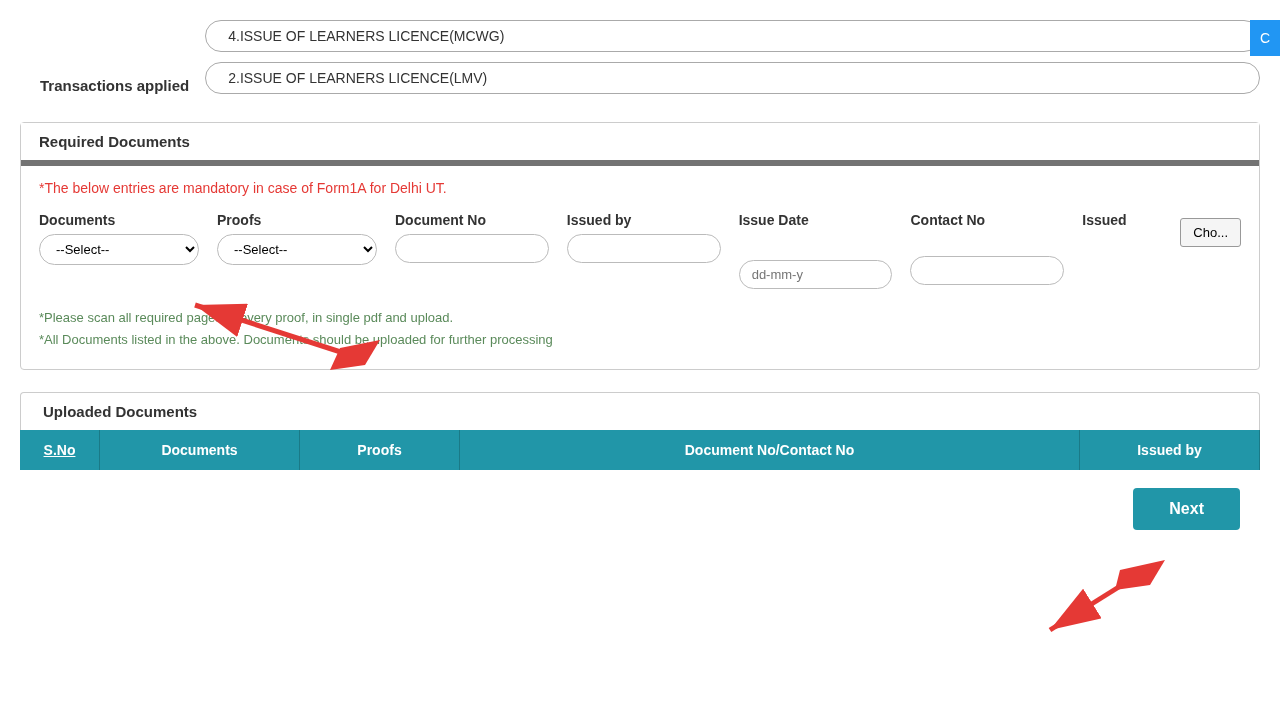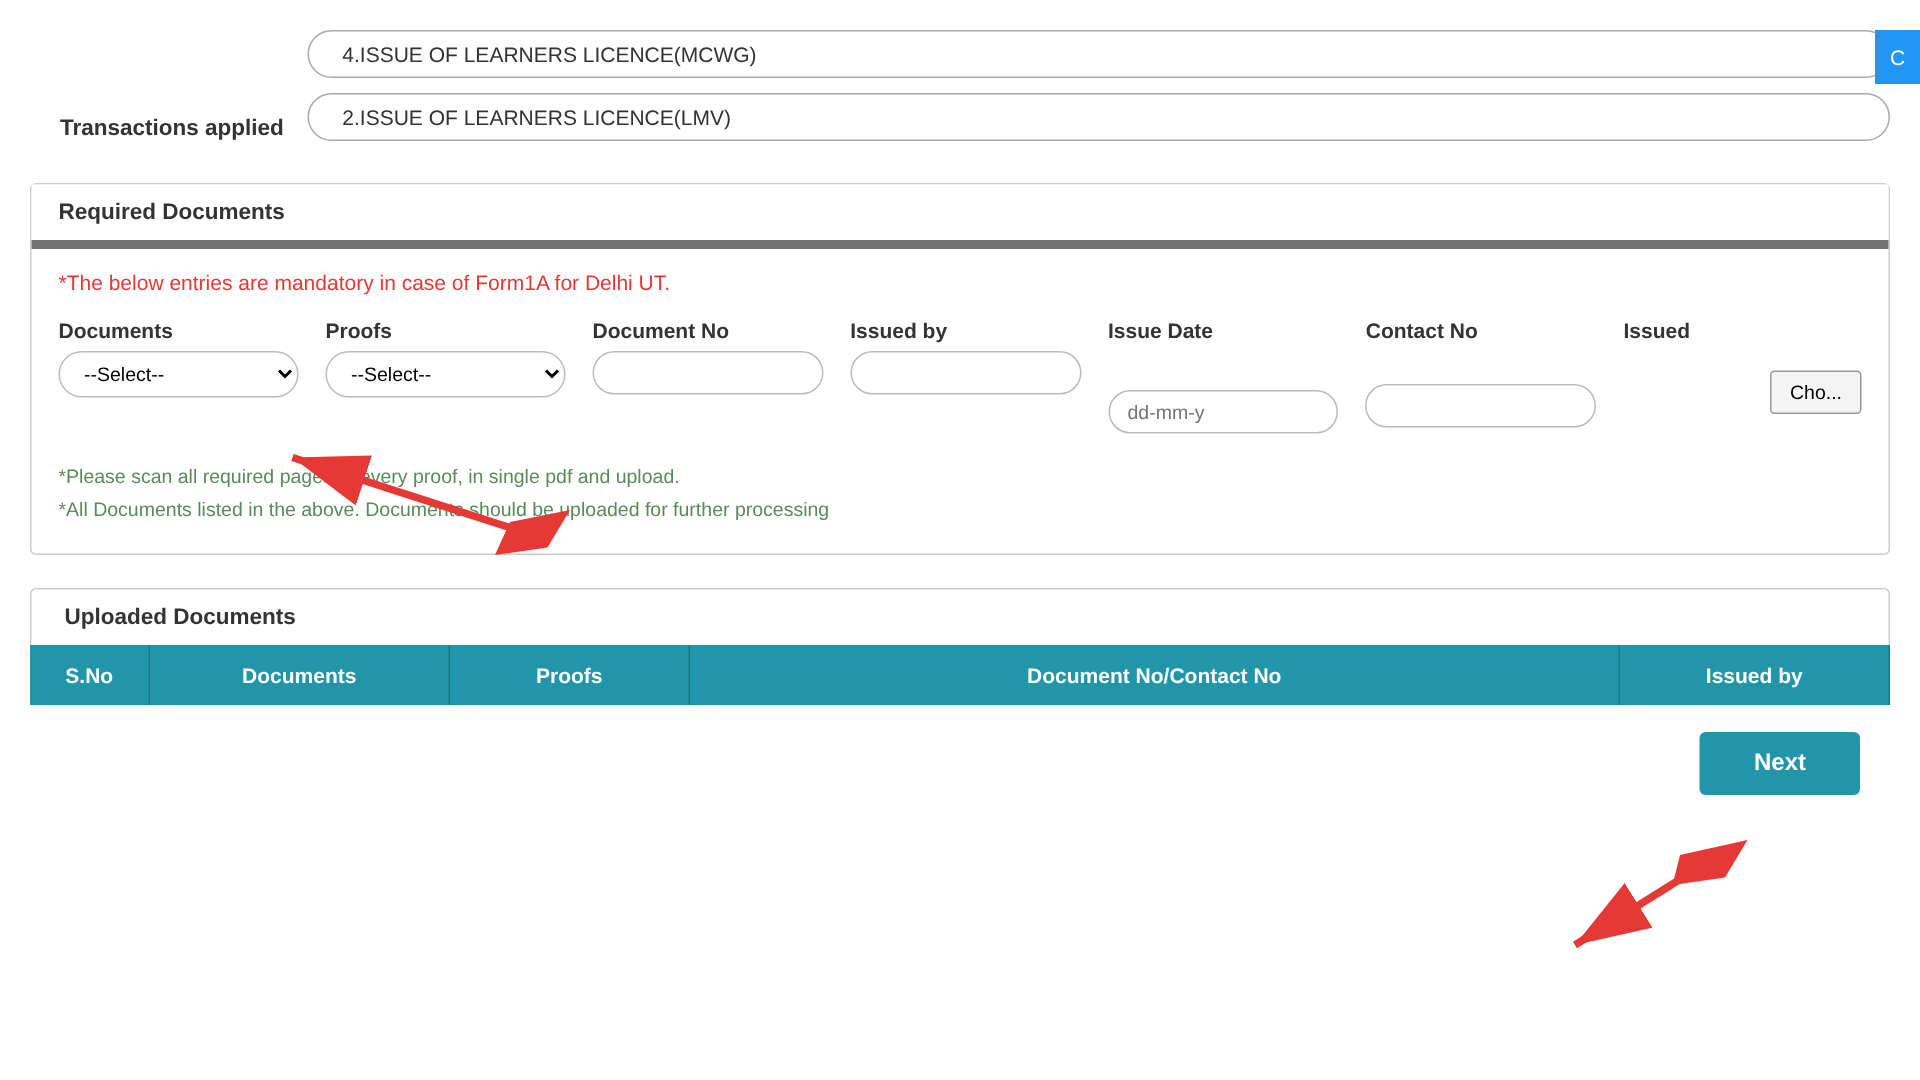--- a/index.html
+++ b/index.html
@@ -145,21 +145,21 @@
     .status-col { min-width: 80px; }
     .choose-col { display: flex; flex-direction: column; gap: 6px; }
 
     .choose-btn {
       border: 1px solid #999;
       background: #f5f5f5;
       padding: 6px 12px;
       font-size: 13px;
       border-radius: 3px;
       cursor: pointer;
-      margin-top: 35px;
+      margin-top: 6px;
     }
 
     .notes {
       margin-top: 18px;
       color: #5a8a5a;
       font-size: 13px;
       line-height: 1.7;
     }
 
     
@@ -172,21 +172,21 @@
       font-weight: 600;
       font-size: 14px;
     }
 
     .th-cell {
       padding: 12px 10px;
       text-align: center;
       border-right: 1px solid #1a7a87;
     }
 
-    .th-sno { width: 80px; }
+    .th-sno { width: 80px; text-decoration: underline; }
     .th-docs { width: 200px; }
     .th-proofs { width: 160px; }
     .th-docno { flex: 1; }
     .th-issuedby { width: 180px; }
 
     
     .bottom-bar {
       display: flex;
       justify-content: flex-end;
       padding: 18px 20px 0 0;

